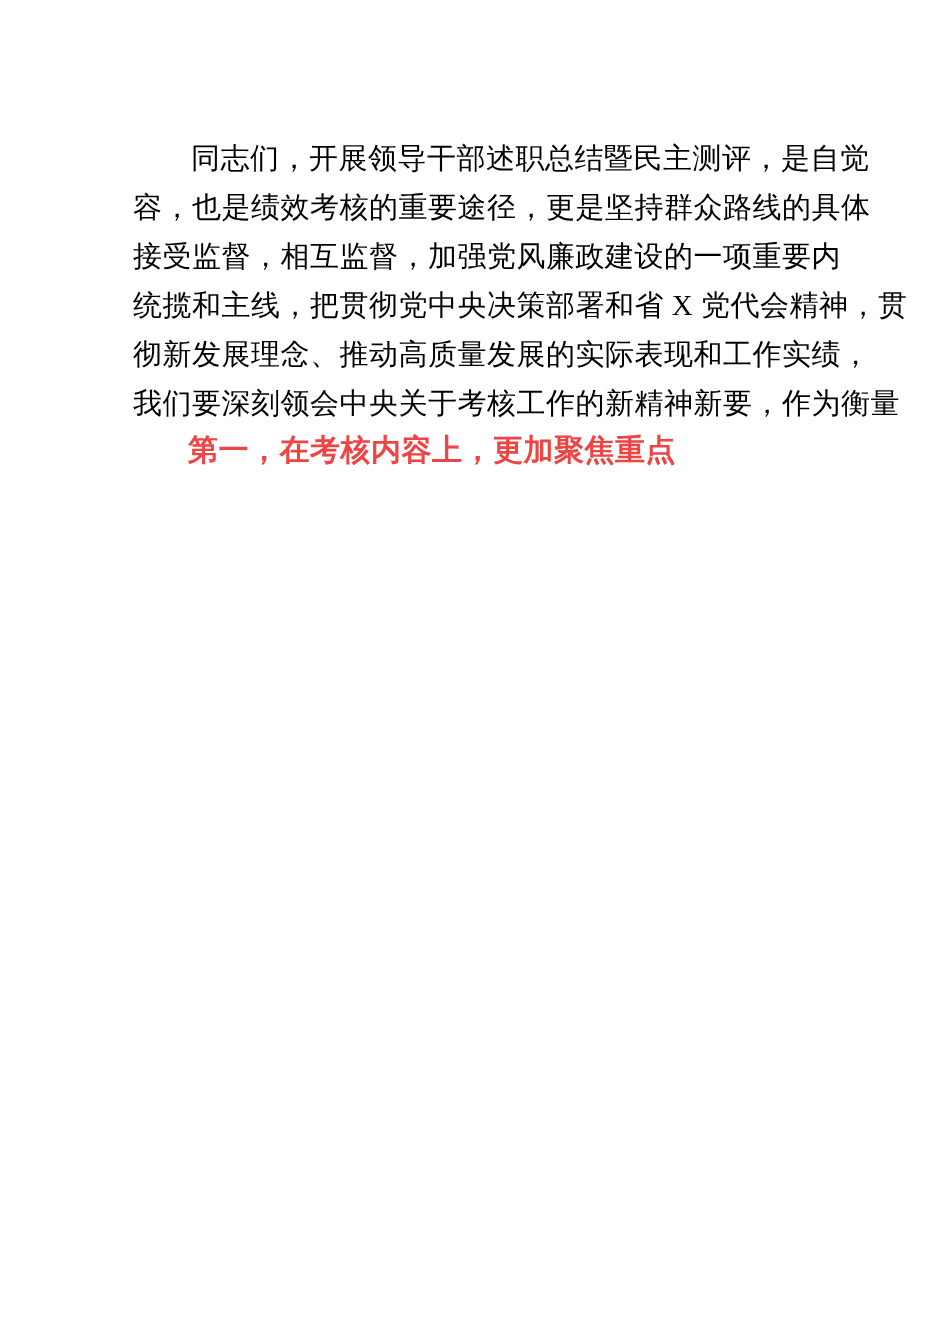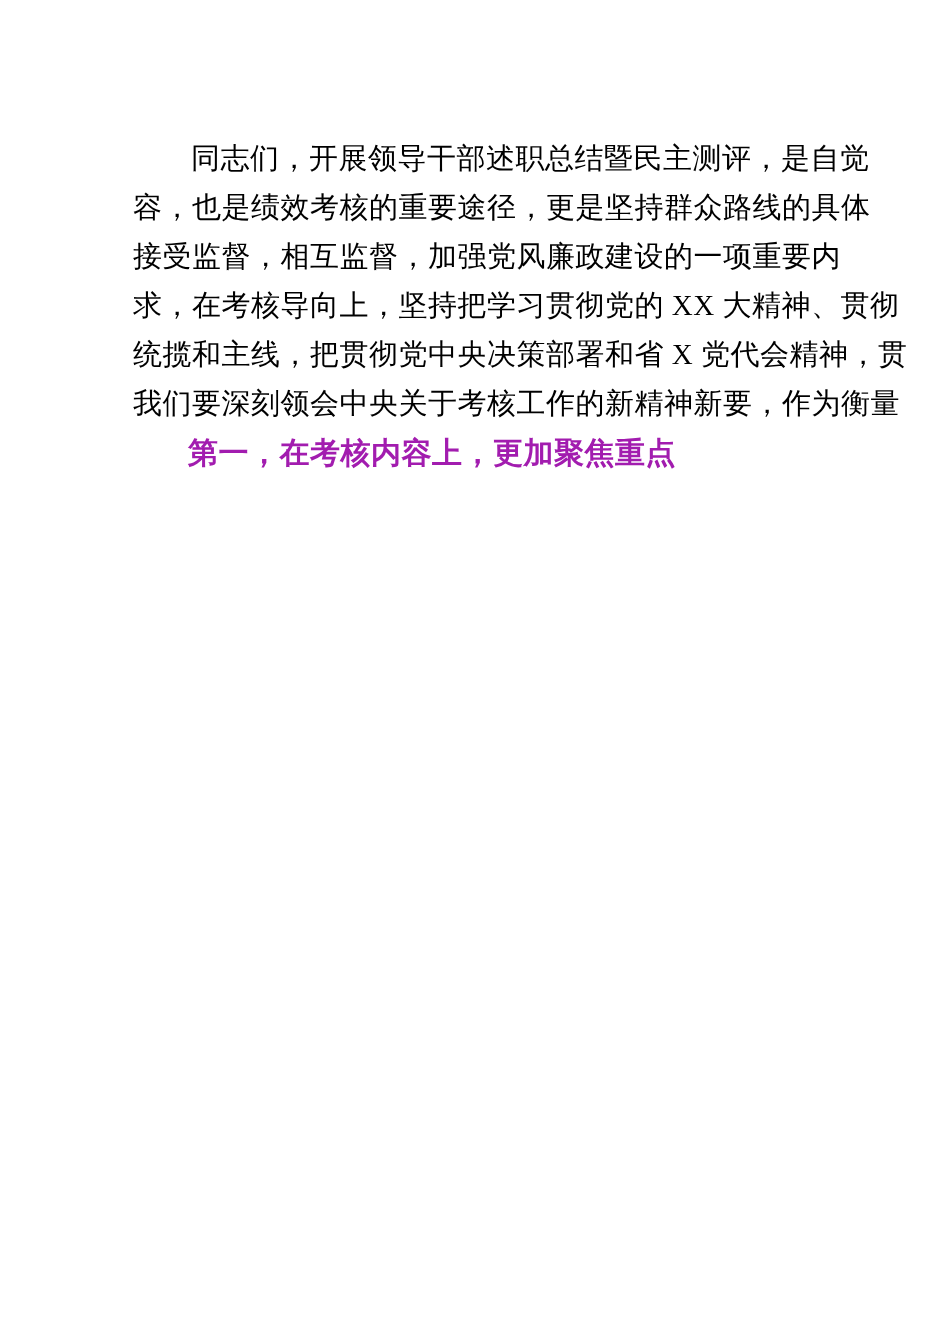--- a/index.html
+++ b/index.html
@@ -33,39 +33,39 @@
     font-weight: 400;
   }
   .paragraph .line {
     white-space: nowrap;
     letter-spacing: 0.5px;
   }
   .paragraph .first-line {
     text-indent: 58px;
   }
   .section-heading {
-    font-family: Liberation Serif, serif;
+    font-family: Liberation Mono, monospace;
     font-size: 30px;
     line-height: 49px;
     font-weight: 700;
-    color: #a21caf;
+    color: #ef4444;
     text-indent: 55px;
     letter-spacing: 0.5px;
     white-space: nowrap;
     margin: 0;
   }
 </style>
 </head>
 <body>
 
 <div class="page">
   <div class="content">
     <div class="paragraph">
         <div class="line first-line">同志们，开展领导干部述职总结暨民主测评，是自觉</div>
         <div class="line">容，也是绩效考核的重要途径，更是坚持群众路线的具体</div>
         <div class="line">接受监督，相互监督，加强党风廉政建设的一项重要内</div>
-        <div class="line">求，在考核导向上，坚持把学习贯彻党的 XX 大精神、贯彻</div>
         <div class="line">统揽和主线，把贯彻党中央决策部署和省 X 党代会精神，贯</div>
+        <div class="line">彻新发展理念、推动高质量发展的实际表现和工作实绩，</div>
         <div class="line">我们要深刻领会中央关于考核工作的新精神新要，作为衡量</div>
       </div>
     <h3 class="section-heading">第一，在考核内容上，更加聚焦重点</h3>
   </div>
 </div>
 
 </body></html>

